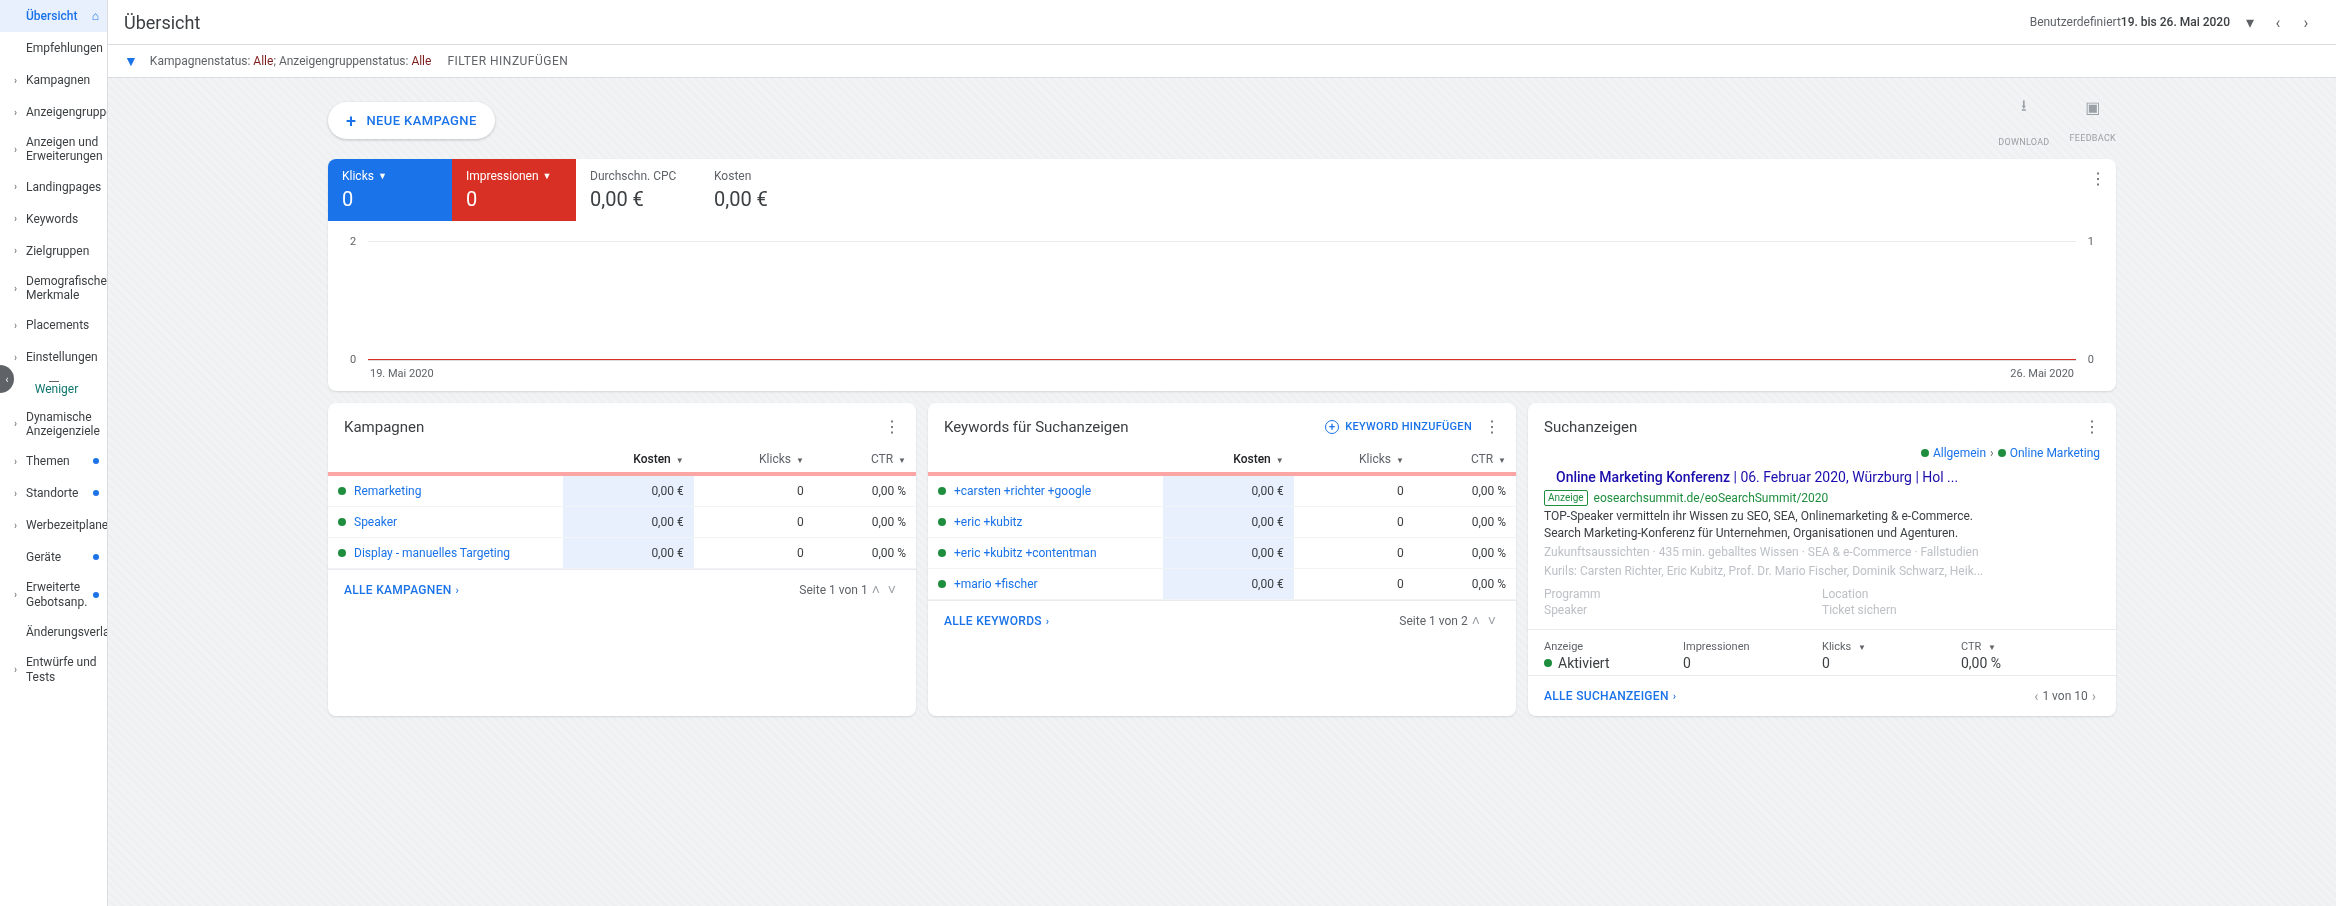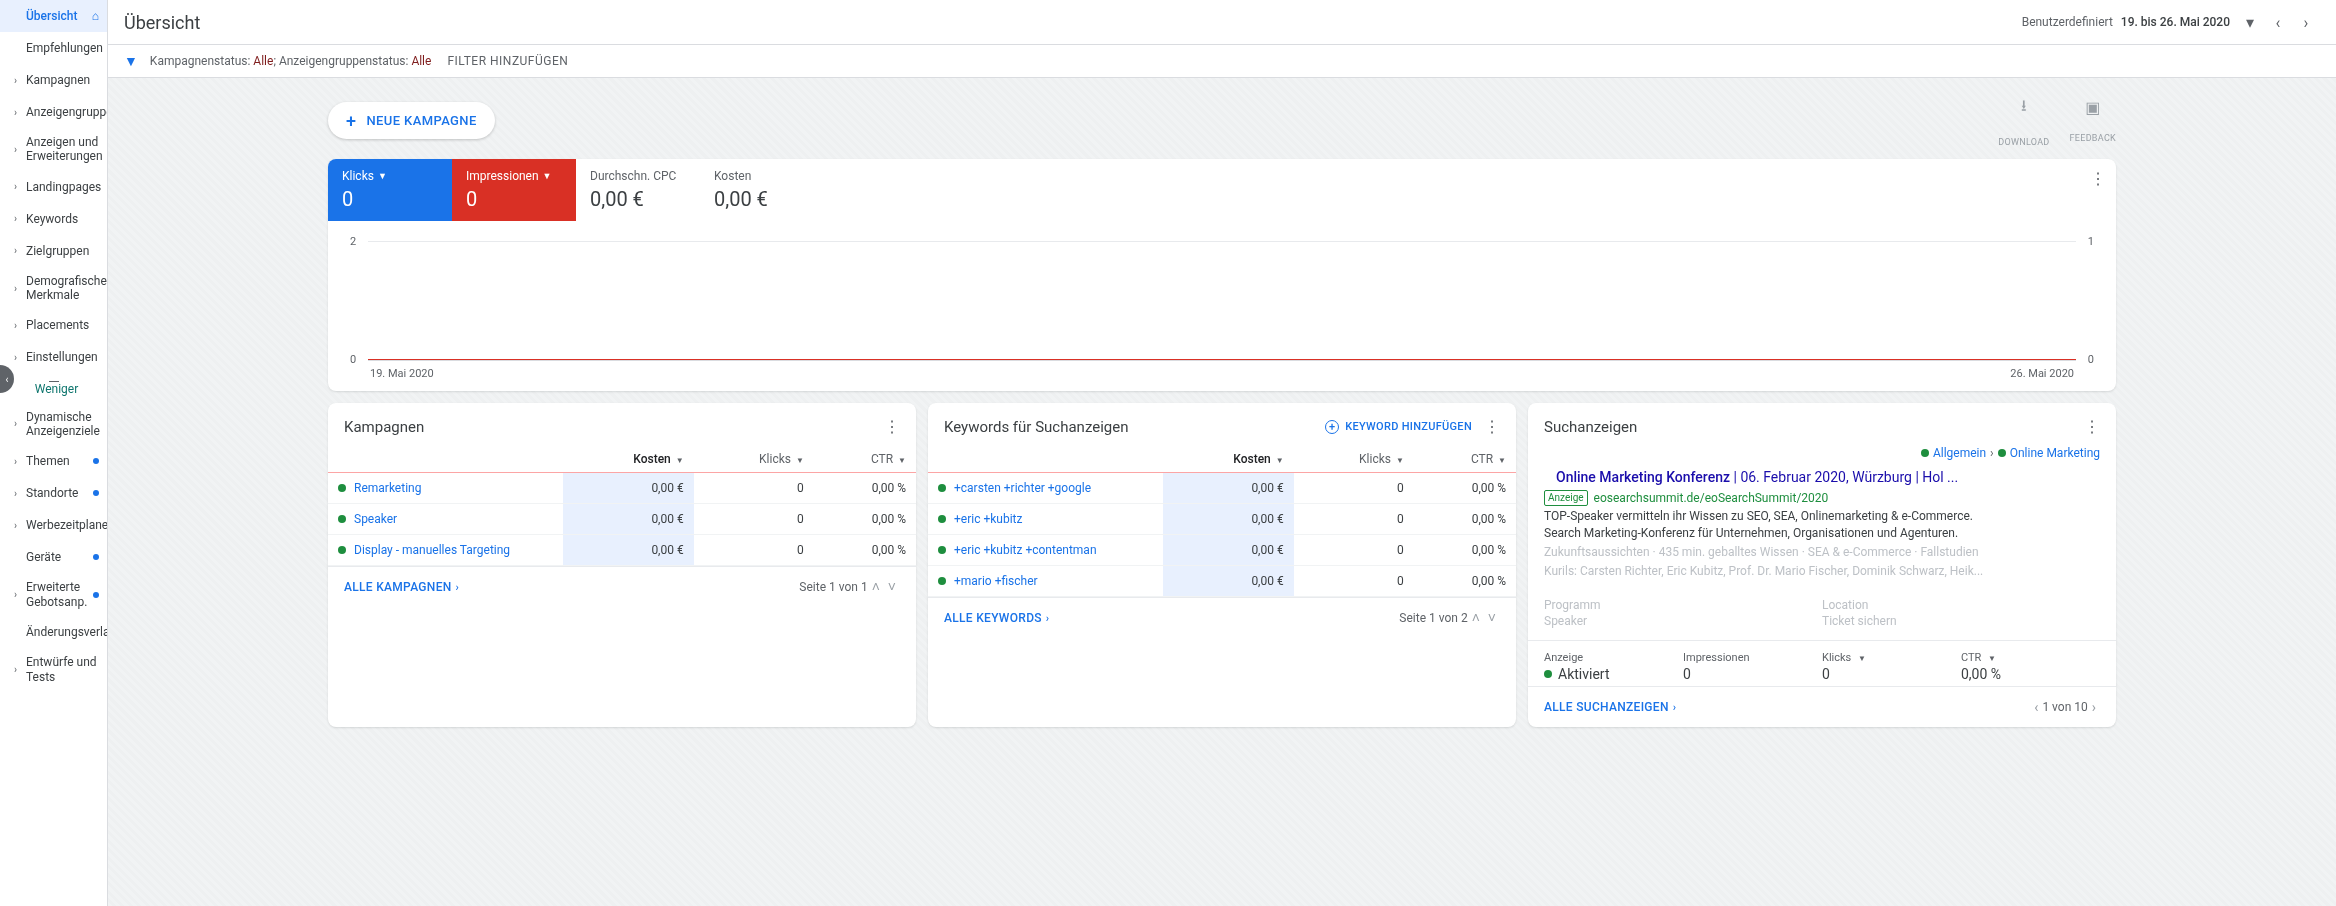--- a/index.html
+++ b/index.html
@@ -16,21 +16,21 @@
 .side-item .dot { width: 6px; height: 6px; background: #1a73e8; border-radius: 50%; margin-left: auto; }
 .side-sep { display: flex; align-items: center; padding: 7px 8px 7px 14px; font-size: 12px; color: #0f766e; flex-direction: column; }
 .side-sep .dash { width: 10px; border-top: 1px solid #5f6368; margin-right: 6px; }
 .collapser { position: absolute; top: 365px; left: 0; width: 14px; height: 28px; background: #5f6368; border-radius: 0 14px 14px 0; display: flex; align-items: center; justify-content: center; color: #fff; font-size: 10px; cursor: pointer; z-index: 10; }
 
 
 .main { flex: 1; display: flex; flex-direction: column; overflow: hidden; }
 .topbar { background: #fff; border-bottom: 1px solid #dadce0; display: flex; align-items: center; padding: 8px 16px; }
 .topbar h1 { font-size: 18px; font-weight: 400; color: #3c4043; }
 .topbar .spacer { flex: 1; }
-.date-label { font-size: 12px; color: #5f6368; margin-right: 8px; }
+.date-label { font-size: 12px; color: #5f6368; }
 .date-value { font-size: 12px; font-weight: 500; color: #3c4043; margin-right: 6px; }
 .icon-btn { width: 28px; height: 28px; display: inline-flex; align-items: center; justify-content: center; cursor: pointer; color: #5f6368; font-size: 16px; border-radius: 50%; }
 
 .filterbar { background: #fff; border-bottom: 1px solid #dadce0; display: flex; align-items: center; padding: 8px 16px; font-size: 12px; }
 .filterbar .funnel { color: #1a73e8; margin-right: 12px; font-size: 14px; }
 .filterbar .status-text { color: #5f6368; margin-right: 16px; }
 .filterbar .blue { color: #7f1d1d; }
 .filterbar .add-filter { color: #5f6368; letter-spacing: 0.5px; cursor: pointer; }
 
 .content { flex: 1; overflow: auto; padding: 16px 220px 16px 220px; background: repeating-linear-gradient(45deg, #f1f3f4, #f1f3f4 3px, #eef0f1 3px, #eef0f1 6px); }
@@ -67,21 +67,21 @@
 .cards-row { display: flex; gap: 12px; }
 .panel { flex: 1; display: flex; flex-direction: column; min-width: 0; }
 .panel-head { display: flex; align-items: center; padding: 14px 16px 10px 16px; }
 .panel-title { font-size: 15px; color: #3c4043; font-weight: 400; }
 .panel-head .spacer { flex: 1; }
 .panel-action { color: #1a73e8; font-size: 11px; font-weight: 500; letter-spacing: 0.3px; cursor: pointer; display: flex; align-items: center; margin-right: 12px; }
 .panel-action .plus-circle { width: 14px; height: 14px; border: 1.5px solid #1a73e8; border-radius: 50%; display: inline-flex; align-items: center; justify-content: center; font-size: 11px; margin-right: 6px; line-height: 1; }
 .panel-menu { color: #5f6368; cursor: pointer; font-size: 16px; }
 
 .tbl { width: 100%; border-collapse: collapse; font-size: 12px; }
-.tbl th { text-align: right; padding: 6px 10px; font-weight: 400; color: #5f6368; border-bottom: 1px solid #fca5a5; white-space: nowrap; }
+.tbl th { text-align: right; padding: 6px 10px; font-weight: 400; color: #5f6368; border-bottom: 4px solid #fca5a5; white-space: nowrap; }
 .tbl th.first { text-align: left; width: 40%; }
 .tbl th .dd { font-size: 8px; margin-left: 2px; color: #5f6368; }
 .tbl th.sorted { color: #202124; font-weight: 500; }
 .tbl td { text-align: right; padding: 8px 10px; border-bottom: 1px solid #f1f3f4; color: #3c4043; }
 .tbl td.namecell { text-align: left; }
 .tbl td.hl { background: #e8f0fe; }
 .status-dot { width: 8px; height: 8px; border-radius: 50%; background: #1e8e3e; display: inline-block; margin-right: 8px; }
 .link { color: #1a73e8; cursor: pointer; }
 .panel-foot { display: flex; align-items: center; padding: 12px 16px; border-top: 1px solid #e8eaed; }
 .foot-link { color: #1a73e8; font-size: 12px; font-weight: 500; letter-spacing: 0.3px; cursor: pointer; display: flex; align-items: center; }
@@ -94,21 +94,21 @@
 .breadcrumb-row a { color: #1a73e8; cursor: pointer; }
 
 .ad-preview { padding: 0 16px 10px 16px; font-size: 12px; line-height: 1.4; }
 .ad-title { color: #1a0dab; font-size: 14px; white-space: nowrap; overflow: hidden; text-overflow: ellipsis; }
 .ad-title .bold { font-weight: 500; margin-left: 12px; }
 .ad-url-row { display: flex; align-items: center; margin: 2px 0; }
 .ad-badge { border: 1px solid #1e8e3e; color: #1e8e3e; font-size: 10px; padding: 0 3px; margin-right: 6px; border-radius: 2px; }
 .ad-url { color: #1e8e3e; }
 .ad-desc { color: #3c4043; }
 .ad-sub { color: #bdc1c6; margin-top: 2px; white-space: nowrap; overflow: hidden; text-overflow: ellipsis; }
-.ad-sitelinks { display: flex; margin-top: 17px; color: #bdc1c6; }
+.ad-sitelinks { display: flex; margin-top: 6px; color: #bdc1c6; }
 .ad-sitelinks .col { flex: 1; }
 
 .ad-stats { display: flex; padding: 10px 16px 4px 16px; border-top: 1px solid #e8eaed; }
 .ad-stat { flex: 1; }
 .ad-stat .lbl { font-size: 11px; color: #5f6368; }
 .ad-stat .val { font-size: 14px; color: #3c4043; margin-top: 2px; display: flex; align-items: center; }
 .ad-stat .dd { font-size: 8px; margin-left: 4px; color: #5f6368; }
 .ad-stat .sdot { width: 8px; height: 8px; border-radius: 50%; background: #1e8e3e; display: inline-block; margin-right: 6px; }
 </style>
 </head>

